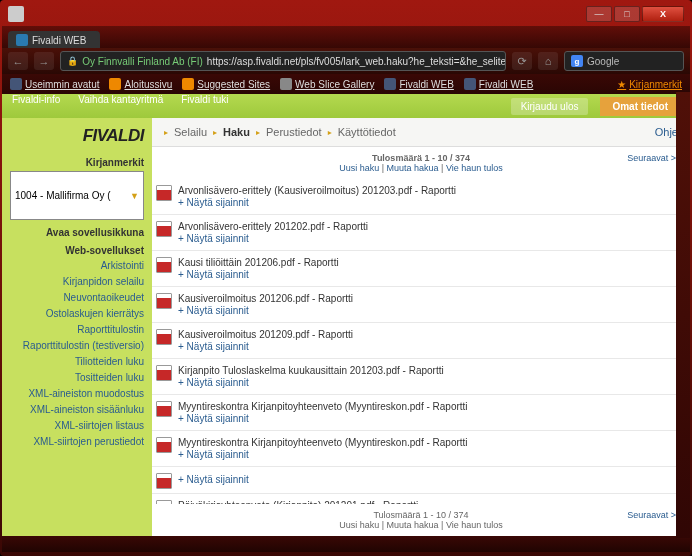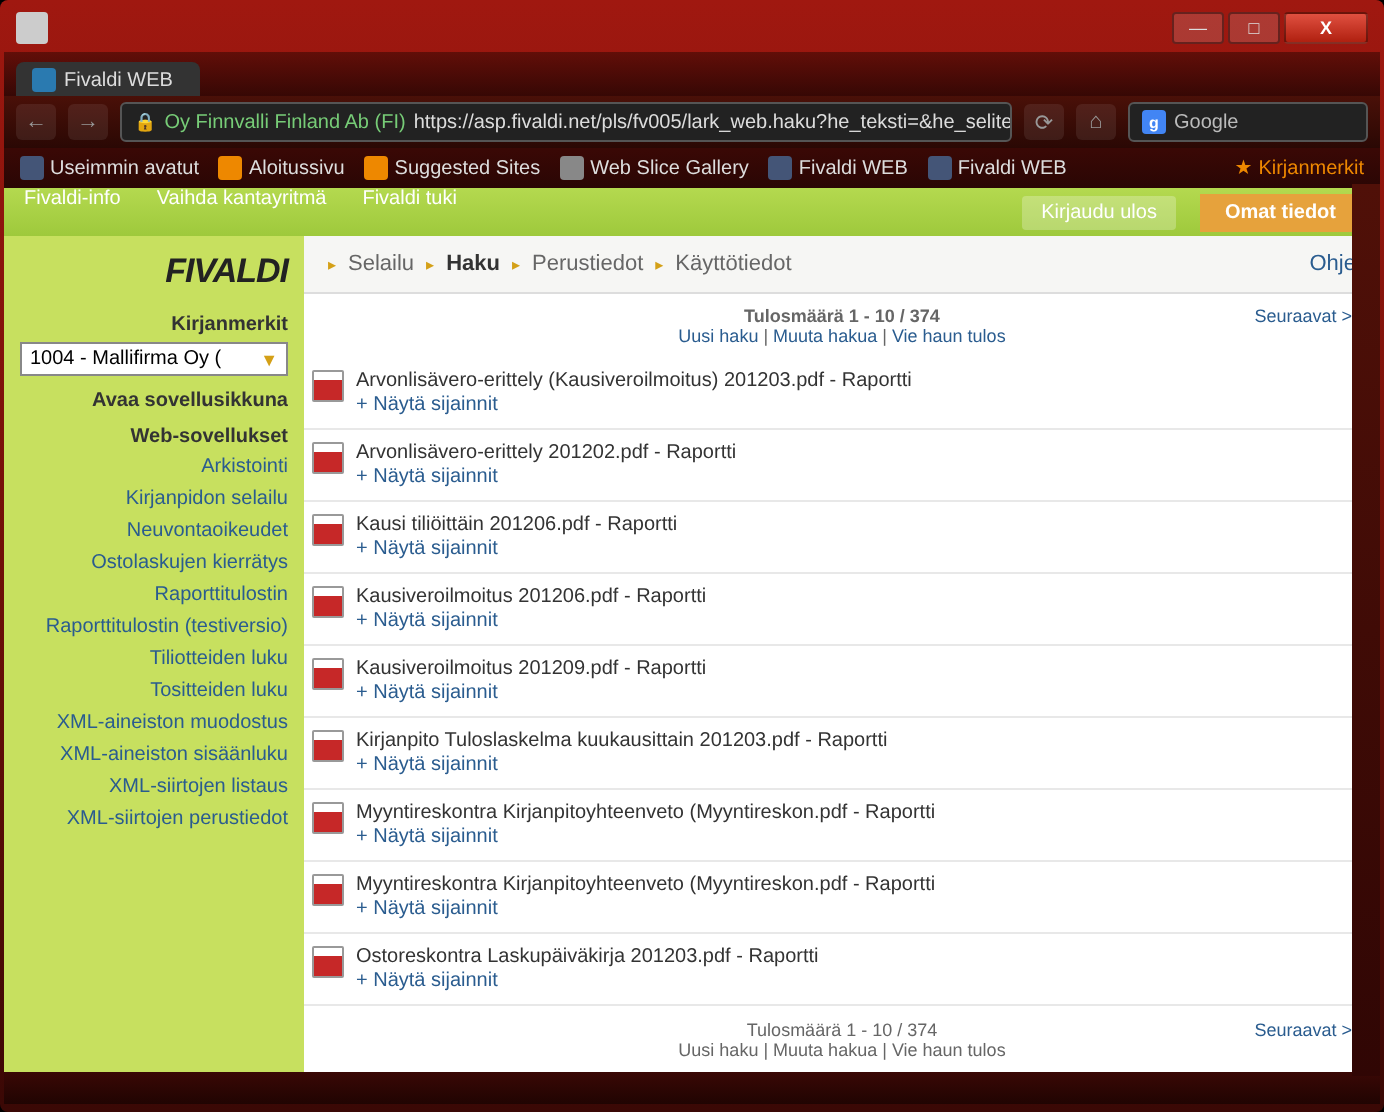--- a/index.html
+++ b/index.html
@@ -14,35 +14,35 @@
 .browser-tab { background: #333; color: #ddd; padding: 3px 14px 2px 8px; border-radius: 4px 4px 0 0; font-size: 10px; display: flex; align-items: center; gap: 4px; }
 .tab-favicon { width: 12px; height: 12px; background: #2a7ab0; border-radius: 2px; }
 .addrbar { height: 26px; background: linear-gradient(to bottom, #4a1008, #2a0804); display: flex; align-items: center; padding: 0 6px; gap: 6px; }
 .nav-btn { width: 20px; height: 18px; background: rgba(255,255,255,0.08); border-radius: 3px; display: flex; align-items: center; justify-content: center; color: #999; font-size: 11px; }
 .urlbox { flex: 1; background: #222; border: 1px solid #555; height: 20px; border-radius: 3px; display: flex; align-items: center; padding: 0 6px; gap: 4px; color: #bbb; font-size: 10px; overflow: hidden; white-space: nowrap; }
 .lock { color: #6c6; font-size: 9px; }
 .url-company { color: #7c7; }
 .url-rest { color: #ddd; }
 .searchbox { width: 120px; background: #222; border: 1px solid #555; height: 20px; border-radius: 3px; display: flex; align-items: center; padding: 0 6px; gap: 4px; color: #bbb; font-size: 10px; }
 .bookbar { height: 20px; background: linear-gradient(to bottom, #3a0805, #2a0604); display: flex; align-items: center; padding: 0 8px; gap: 10px; color: #ddd; font-size: 10px; }
-.bm { display: flex; align-items: center; gap: 3px; }
+.bm { display: flex; align-items: center; gap: 3px; text-decoration: underline; }
 .bm-ico { width: 12px; height: 12px; background: #457; border-radius: 2px; }
 .bm-ico.or { background: #e80; }
 .bm-ico.gr { background: #888; }
 .bm-star { color: #e80; margin-left: auto; }
 .content-frame { background: #fff; height: calc(100% - 110px); overflow: hidden; }
 .appbar { background: linear-gradient(to bottom, #b4d94f, #9ec93c); height: 24px; display: flex; padding: 0 10px; gap: 18px; font-size: 10px; color: #fff; }
 .appbar .right { margin-left: auto; display: flex; gap: 12px; align-items: center; }
 .appbar .login { background: rgba(255,255,255,0.25); padding: 3px 10px; border-radius: 2px; }
 .appbar .own { background: #e6a23c; padding: 4px 12px; color: #fff; font-weight: bold; }
 .app-body { display: flex; height: calc(100% - 24px); }
 .sidebar { width: 150px; background: #c7e05f; padding: 8px; display: flex; flex-direction: column; gap: 3px; overflow: hidden; text-align: right; }
 .logo { font-family: Arial Black, sans-serif; font-size: 17px; font-weight: 900; font-style: italic; letter-spacing: -0.5px; color: #222; margin-bottom: 4px; }
 .side-h { font-weight: bold; font-size: 10px; color: #333; margin-top: 4px; }
-.company-sel { background: #fff; border: 1px solid #888; padding: 2px 4px; font-size: 10px; display: flex; align-items: center; justify-content: space-between; }
+.company-sel { background: #fff; border: 1px solid #888; padding: 18px 4px; font-size: 10px; display: flex; align-items: center; justify-content: space-between; }
 .tri { color: #d4a017; font-size: 9px; }
 .side-link { font-size: 10px; color: #2a5c8f; padding: 1px 0 1px 6px; cursor: pointer; }
 .main { flex: 1; background: #fff; display: flex; flex-direction: column; overflow: hidden; }
 .crumb { padding: 8px 12px; border-bottom: 1px solid #ddd; display: flex; align-items: center; gap: 6px; font-size: 11px; color: #666; background: #f6f6f4; }
 .crumb .sep { color: #d4a017; font-size: 8px; }
 .crumb .active { font-weight: bold; color: #333; }
 .crumb .help { margin-left: auto; color: #2a5c8f; }
 .pager { text-align: center; padding: 6px 12px; font-size: 9px; color: #666; position: relative; }
 .pager .count { font-weight: bold; }
 .pager .links a { color: #2a5c8f; text-decoration: none; }
@@ -233,21 +233,20 @@
             <div class="row">
               <div class="pdf-ico"></div>
               <div class="row-body">
                 <div class="row-title">Myyntireskontra Kirjanpitoyhteenveto (Myyntireskon.pdf - Raportti</div>
                 <div class="row-sub">+ Näytä sijainnit</div>
               </div>
             </div>
             <div class="row">
               <div class="pdf-ico"></div>
               <div class="row-body">
-                <div class="row-title">Ostoreskontra Laskupäiväkirja 201203.pdf - Raportti</div>
                 <div class="row-sub">+ Näytä sijainnit</div>
               </div>
             </div>
             <div class="row">
               <div class="pdf-ico"></div>
               <div class="row-body">
                 <div class="row-title">Päiväkirjayhteenveto (Kirjanpito) 201201.pdf - Raportti</div>
               </div>
             </div>
           </div>

